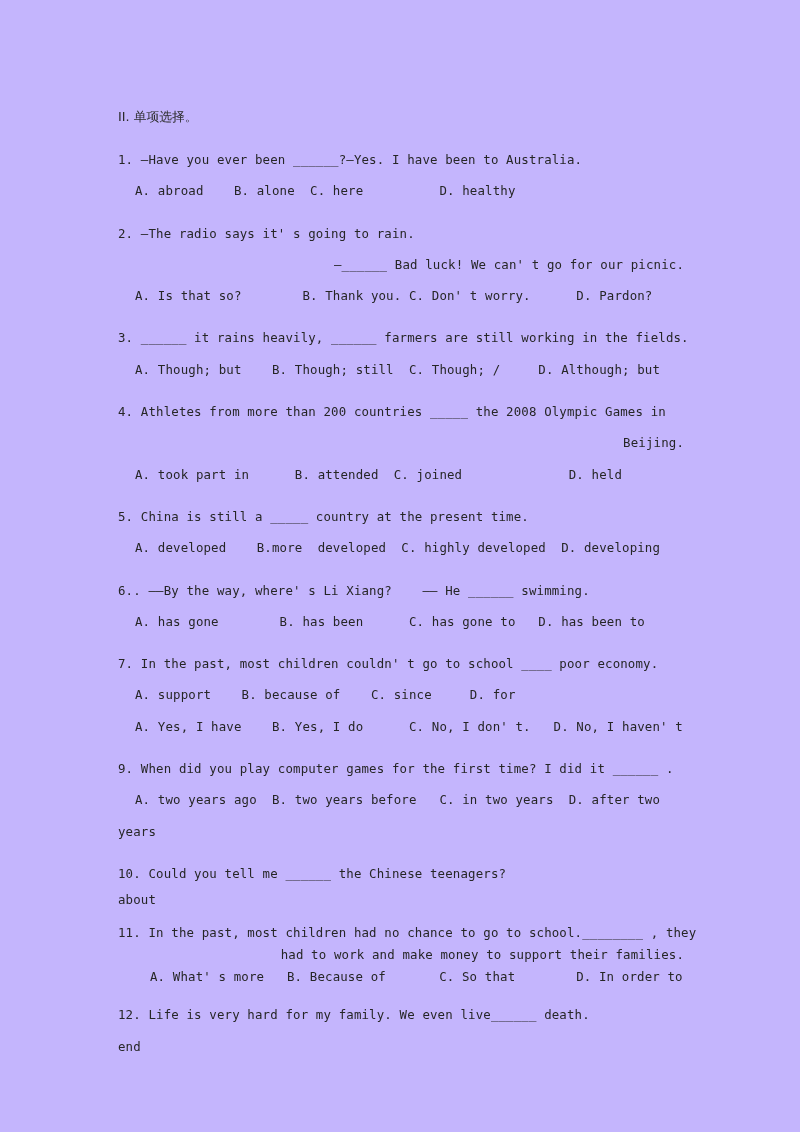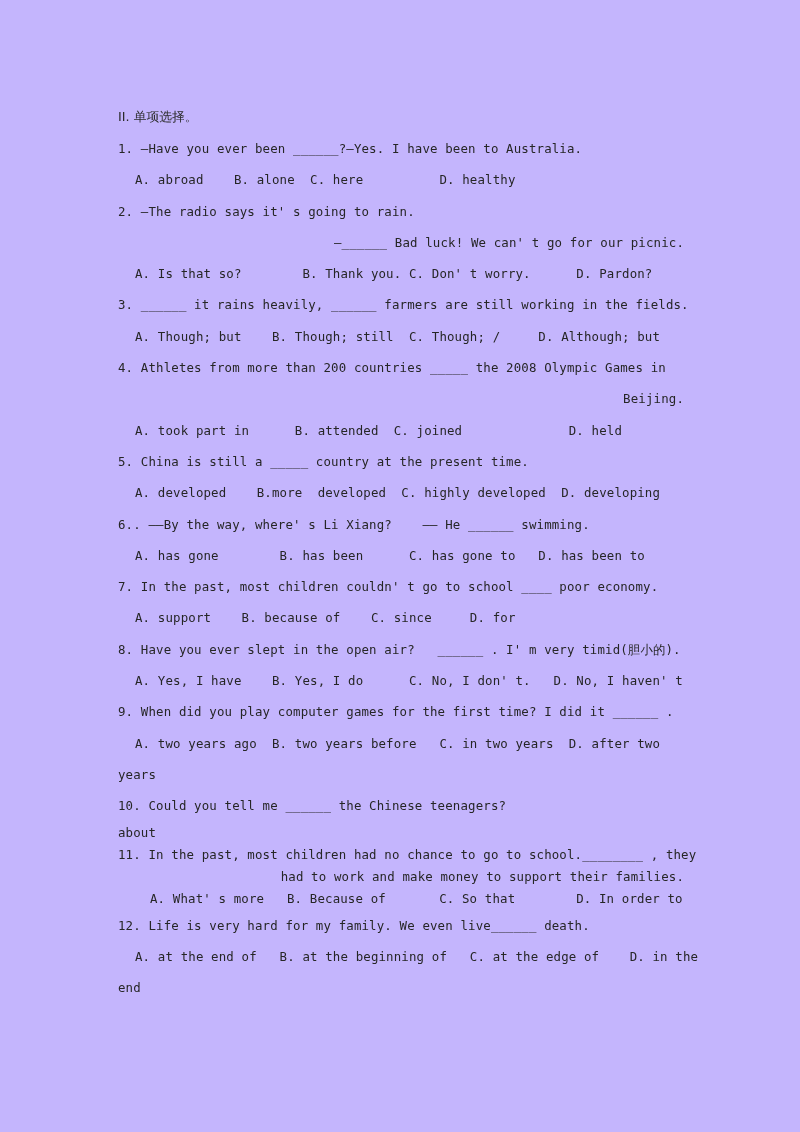--- a/index.html
+++ b/index.html
@@ -33,20 +33,21 @@
   .line {
     font-size: 12.4px;
     line-height: 31.3px;
     white-space: pre;
     letter-spacing: 0.15px;
     color: #262626;
   }
   
   .q {            
     text-indent: 0;
+    margin-top: 11px;
   }
   .opts {         
     padding-left: 17px;
   }
   .opts-deep {    
     padding-left: 32px;
   }
   .cont {         
     padding-left: 0;
   }
@@ -91,32 +92,30 @@
 
     <div class="line q">5. China is still a _____ country at the present time.</div>
     <div class="line opts">A. developed    B.more  developed  C. highly developed  D. developing</div>
 
     <div class="line q">6.. ——By the way, where' s Li Xiang?    —— He ______ swimming.</div>
     <div class="line opts">A. has gone        B. has been      C. has gone to   D. has been to</div>
 
     <div class="line q">7. In the past, most children couldn' t go to school ____ poor economy.</div>
     <div class="line opts">A. support    B. because of    C. since     D. for</div>
 
-    <div class="line q cjk-mix">8. Have you ever slept in the open air?   ______ . I' m very timid(胆小的).</div>
     <div class="line opts">A. Yes, I have    B. Yes, I do      C. No, I don' t.   D. No, I haven' t</div>
 
     <div class="line q">9. When did you play computer games for the first time? I did it ______ .</div>
     <div class="line opts">A. two years ago  B. two years before   C. in two years  D. after two</div>
     <div class="line cont">years</div>
 
     <div class="line q">10. Could you tell me ______ the Chinese teenagers?</div>
     <div class="line cont tight">about</div>
 
     <div class="line q tight">11. In the past, most children had no chance to go to school.________ , they</div>
     <div class="line cont-in tight">had to work and make money to support their families.</div>
     <div class="line opts-deep tight">A. What' s more   B. Because of       C. So that        D. In order to</div>
 
     <div class="line q">12. Life is very hard for my family. We even live______ death.</div>
-    <div class="line opts">A. at the end of   B. at the beginning of   C. at the edge of    D. in the</div>
     <div class="line cont">end</div>
 
   </div>
 </div>
 
 </body></html>

